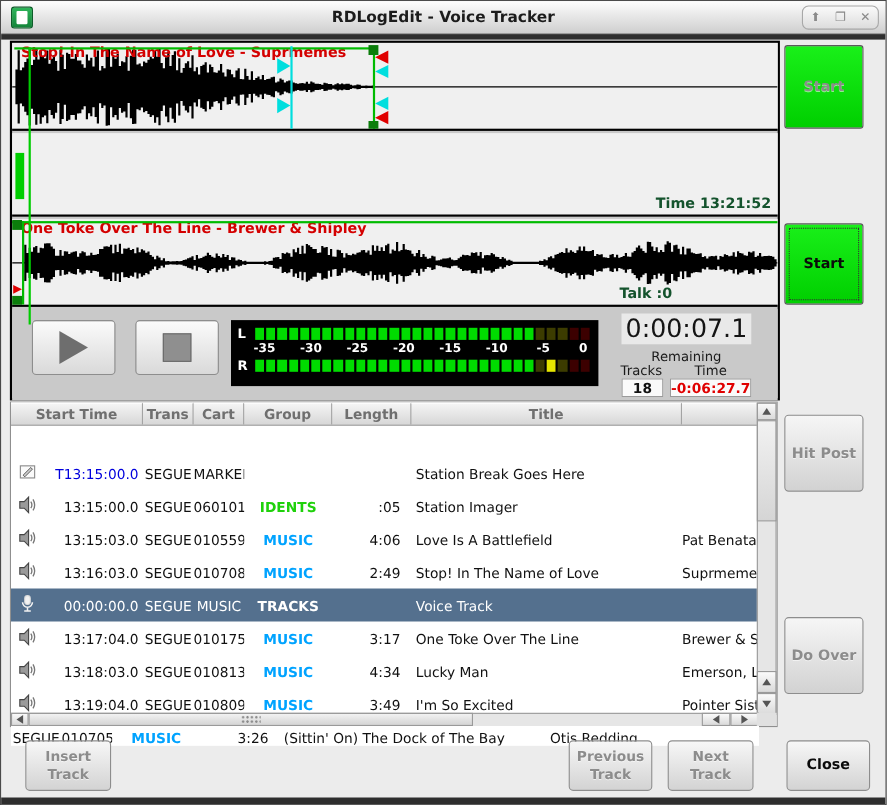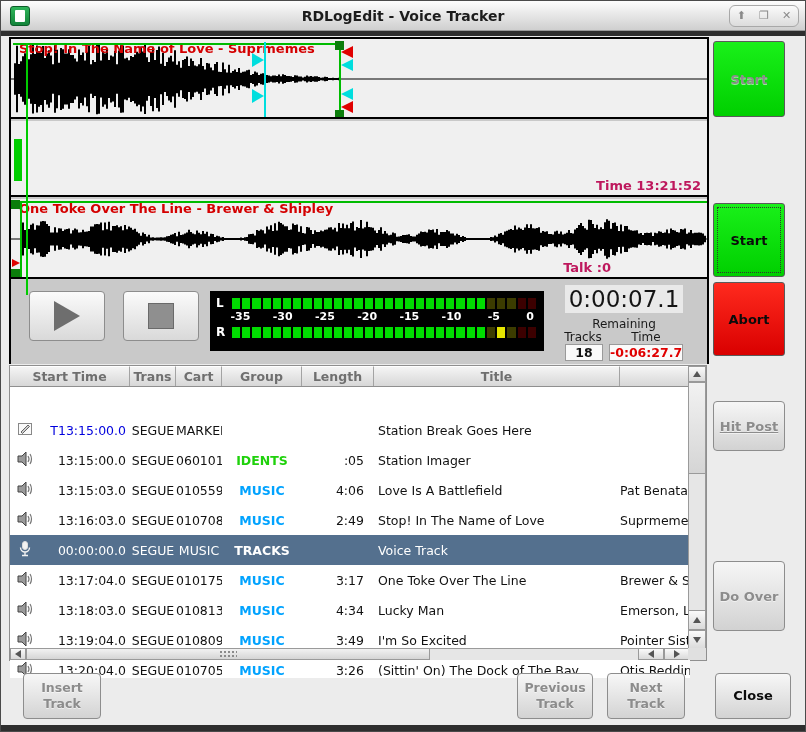--- a/index.html
+++ b/index.html
@@ -28,21 +28,21 @@
 
   
   .wave-stack{position:absolute;left:8px;top:36px;width:700px;height:327px;
     border:2px solid #000;background:#c9c9c9;}
   .wave-panel{position:absolute;left:0;width:696px;background:#f0f0f0;overflow:hidden;}
   #panel-track1{top:0;height:80px;border-bottom:2px solid #000;}
   #panel-voice{top:82px;height:76px;border-bottom:2px solid #000;}
   #panel-track2{top:160px;height:80px;border-bottom:2px solid #000;}
   .wave-title{position:absolute;left:8px;top:2px;font-size:13px;font-weight:bold;color:#d40000;white-space:nowrap;}
   .wave-svg{position:absolute;left:0;top:0;}
-  .red-corner-label{position:absolute;font-size:13px;font-weight:bold;color:#be185d;white-space:nowrap;}
+  .red-corner-label{position:absolute;font-size:13px;font-weight:bold;color:#14532d;white-space:nowrap;}
   #voice-time-label{right:6px;bottom:2px;}
   #talk-label{right:96px;bottom:2px;}
   .playhead{position:absolute;width:2px;background:#00cc00;z-index:30;}
   .vline-green{position:absolute;width:2px;background:#00bb00;z-index:20;}
   .hline-green{position:absolute;height:2px;background:#00bb00;z-index:20;}
   .vline-cyan{position:absolute;width:2px;background:#00dede;z-index:20;}
   .sq-green{position:absolute;width:9px;height:9px;background:#0b7d0b;z-index:25;}
   .tri{position:absolute;width:0;height:0;z-index:25;}
   .tri-left-red{border-top:6px solid transparent;border-bottom:6px solid transparent;border-right:12px solid #e00000;}
   .tri-left-cyan{border-top:6px solid transparent;border-bottom:6px solid transparent;border-right:12px solid #00dede;}
@@ -80,21 +80,21 @@
     display:flex;align-items:center;justify-content:center;font-weight:bold;font-size:13px;}
   .btn-green{background:linear-gradient(#19f019,#00cf00);}
   .btn-red{background:linear-gradient(#ff2a1e,#d90000);}
   .btn-gray{background:linear-gradient(#f6f6f6,#d2d2d2);border:1px solid #8d8d8d;border-radius:4px;}
   .txt-disabled{color:#8c8c8c;text-shadow:0 1px 0 rgba(255,255,255,.55);}
   .txt-enabled{color:#0b0b0b;}
   #btn-start-top{top:40px;height:76px;}
   #btn-record{top:122px;height:74px;}
   #btn-start-bottom{top:202px;height:74px;outline:1px dotted #333;outline-offset:-5px;}
   #btn-abort{top:281px;height:74px;}
-  #btn-hitpost{top:400px;height:50px;text-decoration:underline;}
+  #btn-hitpost{top:376px;height:70px;}
   #btn-doover{top:560px;height:70px;}
 
   
   .log-table{position:absolute;left:8px;top:364px;width:698px;height:296px;
     border:1px solid #8f8f8f;background:#fff;}
   .tbl-header{position:absolute;left:0;top:0;width:680px;height:21px;display:flex;
     background:linear-gradient(#f6f6f6,#d7d7d7);border-bottom:1px solid #8f8f8f;}
   .th{border-right:1px solid #a3a3a3;border-top:1px solid #fff;font-size:12.5px;font-weight:bold;
     color:#6f6f6f;text-align:center;line-height:20px;overflow:hidden;white-space:nowrap;}
   .tbl-body{position:absolute;left:0;top:21px;width:680px;height:263px;overflow:hidden;background:#fff;margin-top:28px;}
@@ -288,21 +288,20 @@
       <div class="remaining-label">Remaining</div>
       <div class="rem-sub-label" id="tracks-label">Tracks</div>
       <div class="rem-sub-label" id="time-label">Time</div>
       <div class="rem-value" id="tracks-value">18</div>
       <div class="rem-value" id="time-value">-0:06:27.7</div>
     </div>
   </div>
 
   <div class="side-btn btn-green txt-disabled" id="btn-start-top">Start</div>
   <div class="side-btn btn-green txt-enabled" id="btn-start-bottom">Start</div>
-  <div class="side-btn btn-red txt-enabled" id="btn-abort">Abort</div>
   <div class="side-btn btn-gray txt-disabled" id="btn-hitpost">Hit Post</div>
   <div class="side-btn btn-gray txt-disabled" id="btn-doover">Do Over</div>
 
   <div class="log-table">
     <div class="tbl-header" id="tbl-header">
         <div class="th" style="width: 120px;">Start Time</div>
         <div class="th" style="width: 46px;">Trans</div>
         <div class="th" style="width: 46px;">Cart</div>
         <div class="th" style="width: 80px;">Group</div>
         <div class="th" style="width: 72px;">Length</div>
@@ -424,27 +423,20 @@
             <span class="tval">13:19:04.0</span>
           </div>
           <div class="cell c-trans">SEGUE</div>
           <div class="cell c-cart">010809</div>
           <div class="cell c-group" style="color: rgb(0, 163, 255);">MUSIC</div>
           <div class="cell c-length">3:49</div>
           <div class="cell c-title">I'm So Excited</div>
           <div class="cell c-artist">Pointer Sisters</div>
         </div>
         <div class="row">
-          <div class="cell c-time">
-            <span class="ticon"><svg width="18" height="18" viewBox="0 0 18 18">
-                <polygon points="2,6 6,6 10,2 10,16 6,12 2,12" fill="#9a9a9a" stroke="#444" stroke-width="1"></polygon>
-                <path d="M12,6 q2,3 0,6 M14,4 q3,5 0,10" fill="none" stroke="#777" stroke-width="1.2"></path>
-              </svg></span>
-            <span class="tval">13:20:04.0</span>
-          </div>
           <div class="cell c-trans">SEGUE</div>
           <div class="cell c-cart">010705</div>
           <div class="cell c-group" style="color: rgb(0, 163, 255);">MUSIC</div>
           <div class="cell c-length">3:26</div>
           <div class="cell c-title">(Sittin' On) The Dock of The Bay</div>
           <div class="cell c-artist">Otis Redding</div>
         </div>
       </div>
 
     <div class="sb vbar">

